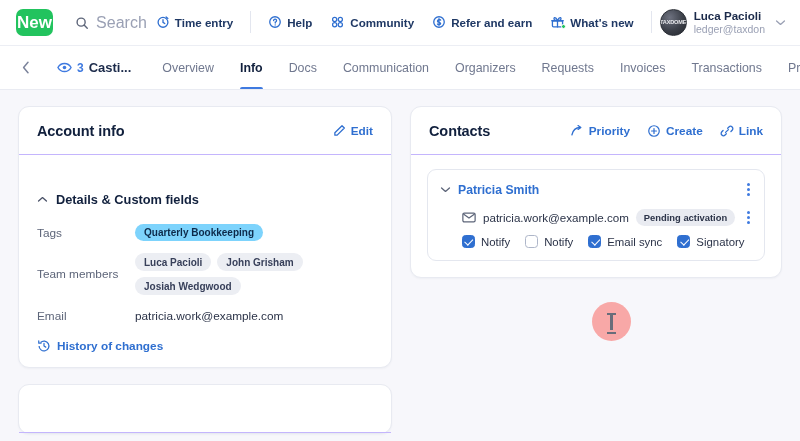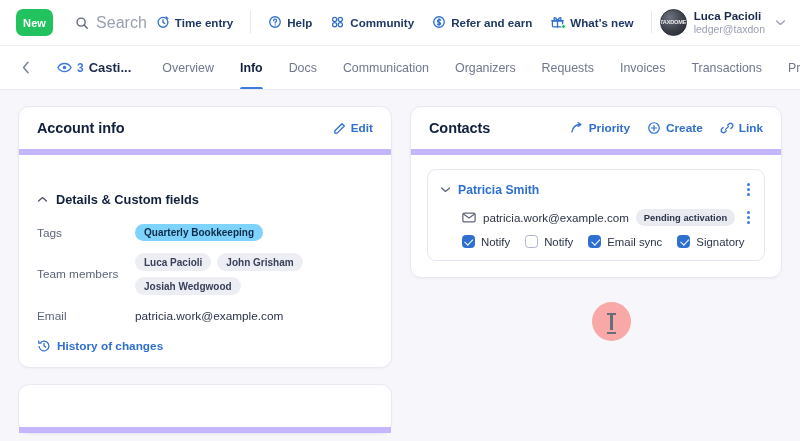--- a/index.html
+++ b/index.html
@@ -15,21 +15,21 @@
   
   .topbar {
     height: 46px; background: #ffffff;
     display: flex; align-items: center;
     padding: 0 12px 0 16px;
     border-bottom: 1px solid #eceef4;
     position: relative; z-index: 5;
   }
   .new-btn {
     background: #22c35e; color: #fff;
-    font-size: 11px; font-weight: bold;
+    font-size: 17px; font-weight: bold;
     border-radius: 7px; border: none;
     width: 58px; height: 27px;
     cursor: pointer; letter-spacing: .1px;
     display: flex; align-items: center; justify-content: center;
   }
   .search-wrap {
     display: flex; align-items: center; gap: 7px;
     margin-left: 22px; cursor: text;
   }
   .search-ph { font-size: 16px; color: #9aa0b4; }
@@ -85,21 +85,21 @@
   .body { display: flex; gap: 18px; padding: 16px 18px 0 18px; height: calc(441px - 90px); }
   .col-left { width: 374px; flex: 0 0 374px; display: flex; flex-direction: column; gap: 16px; }
   .col-right { flex: 1 1 auto; }
 
   .card {
     background: #fff; border: 1px solid #e8eaf1;
     border-radius: 11px; box-shadow: 0 1px 2px rgba(28,40,80,.04);
   }
   .card-head {
     height: 48px; display: flex; align-items: center;
-    padding: 0 18px; border-bottom: 6px solid #c4b5fd;
+    padding: 0 18px; border-bottom: 1px solid #c4b5fd;
   }
   .card-title { font-size: 14.5px; font-weight: bold; color: #11203d; letter-spacing: -.1px; }
   .head-actions { margin-left: auto; display: flex; align-items: center; gap: 17px; }
   .act {
     display: flex; align-items: center; gap: 5px;
     font-size: 11.8px; font-weight: bold; color: #2f6fd0; cursor: pointer;
   }
 
   
   .acct-body { padding: 15px 18px 14px 18px; }

